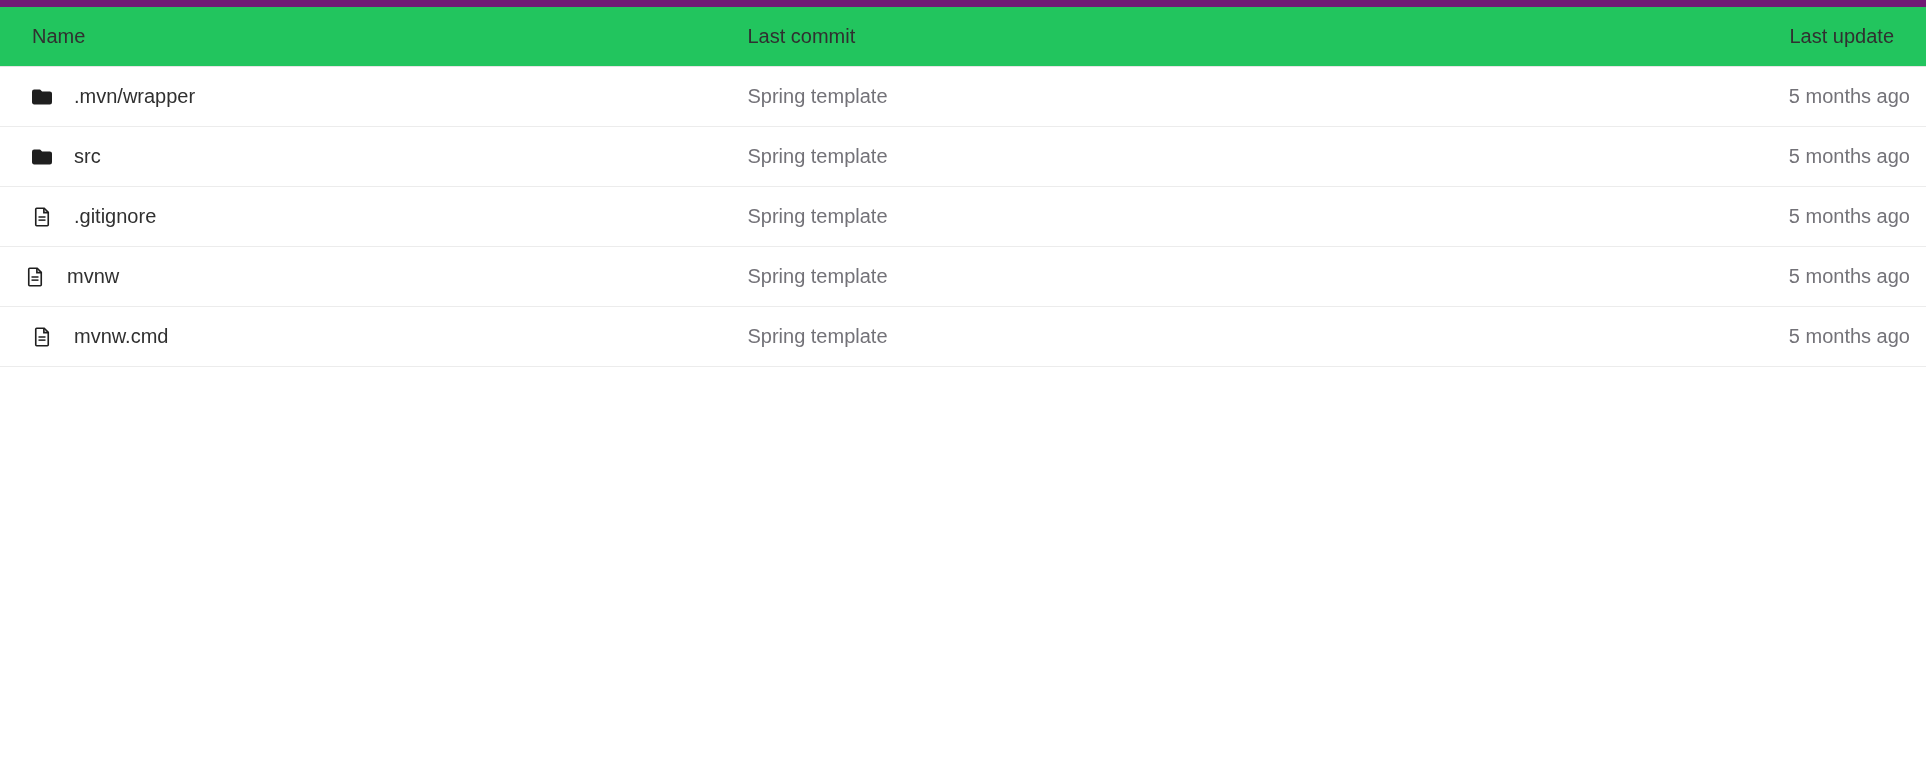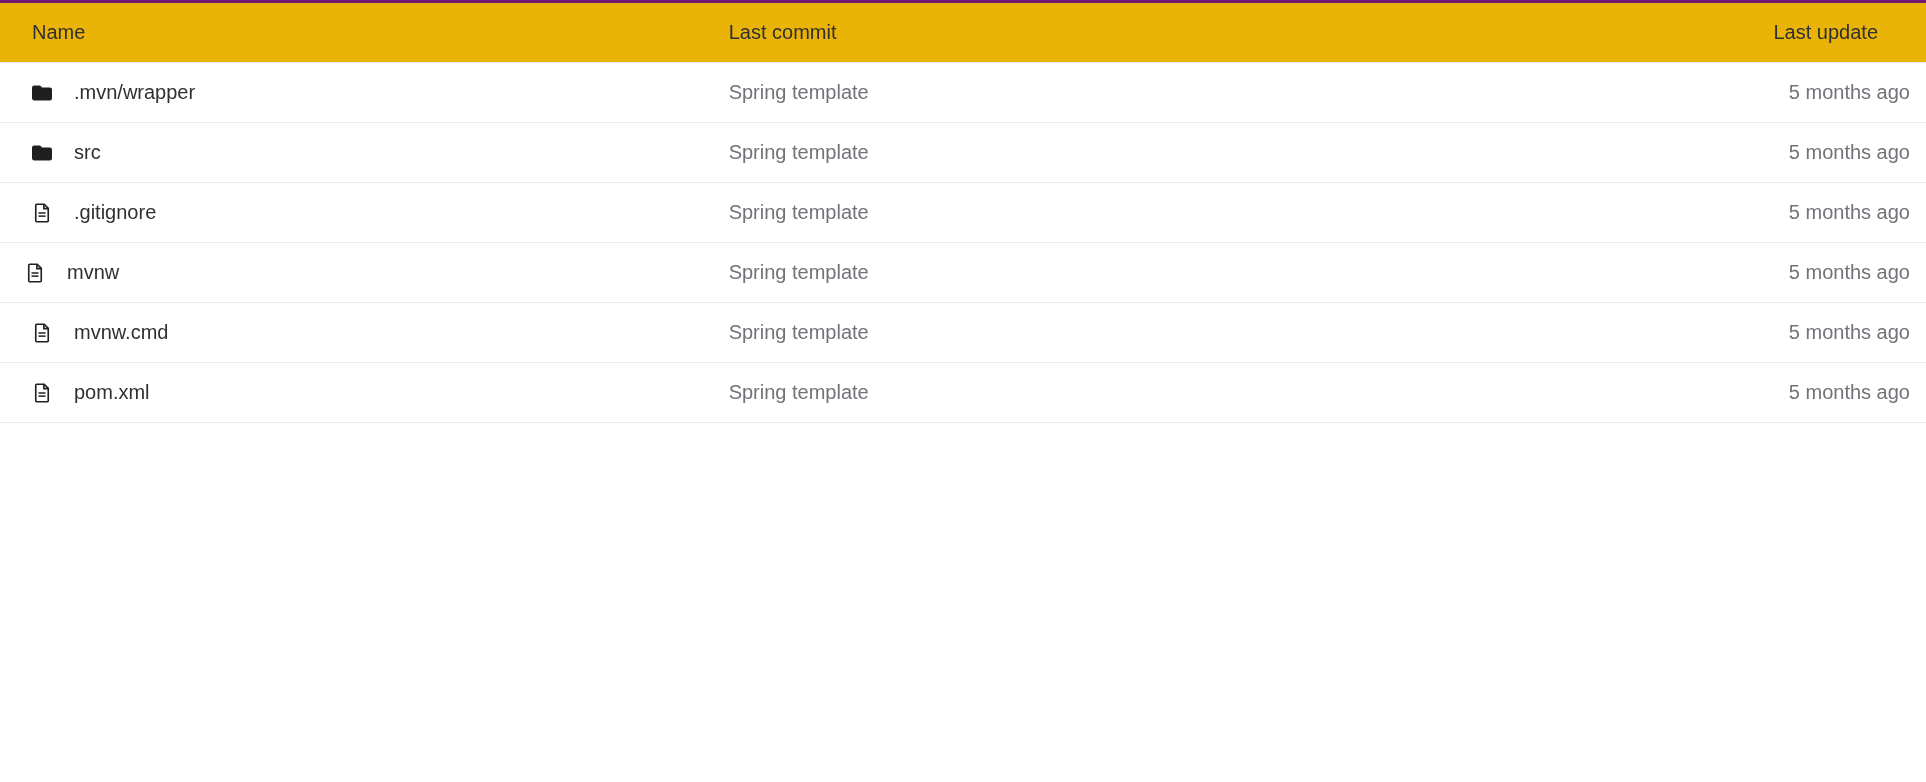--- a/index.html
+++ b/index.html
@@ -7,34 +7,34 @@
     font-family: -apple-system, BlinkMacSystemFont, "Segoe UI", Helvetica, Arial, sans-serif;
     background: #ffffff;
     color: #303030;
     font-size: 20px;
   }
   .file-table {
     width: 100%;
     border-collapse: collapse;
   }
   .file-table thead tr {
-    background: #eab308;
-    border-top: 3px solid #701a75;
+    background: #22c55e;
+    border-top: 7px solid #701a75;
     border-bottom: 1px solid #e5e5e5;
   }
   .file-table th {
     text-align: left;
     font-weight: 400;
     color: #303030;
     padding: 18px 16px 18px 32px;
     font-size: 20px;
   }
   .file-table th:last-child {
     text-align: right;
-    padding-right: 48px;
+    padding-right: 32px;
   }
   .file-table tbody tr {
     border-bottom: 1px solid #ececec;
   }
   .file-table td {
     padding: 18px 16px 18px 32px;
     vertical-align: middle;
   }
   .file-table td:last-child {
     text-align: right;
@@ -159,31 +159,14 @@
   <line x1="5.2" y1="8" x2="10.8" y2="8" stroke="#1f1f1f" stroke-width="1.2"></line>
   <line x1="5.2" y1="10.5" x2="10.8" y2="10.5" stroke="#1f1f1f" stroke-width="1.2"></line>
 </svg>
             </span>
             <a href="#">mvnw.cmd</a>
           </div>
         </td>
         <td class="commit-cell"><a href="#">Spring template</a></td>
         <td class="update-cell"><span>5 months ago</span></td>
       </tr>
-      <tr>
-        <td style="position: relative;">
-          <div class="name-cell">
-            <span class="icon">
-              <svg style="display: block;" viewBox="0 0 16 16" width="20" height="20">
-  <path fill="none" stroke="#1f1f1f" stroke-width="1.3" d="M3 1.75C3 1.336 3.336 1 3.75 1h6l3.25 3.25V14.25c0 .414-.336.75-.75.75h-8.5A.75.75 0 0 1 3 14.25V1.75z"></path>
-  <path fill="none" stroke="#1f1f1f" stroke-width="1.3" d="M9.5 1v3.5H13"></path>
-  <line x1="5.2" y1="8" x2="10.8" y2="8" stroke="#1f1f1f" stroke-width="1.2"></line>
-  <line x1="5.2" y1="10.5" x2="10.8" y2="10.5" stroke="#1f1f1f" stroke-width="1.2"></line>
-</svg>
-            </span>
-            <a href="#">pom.xml</a>
-          </div>
-        </td>
-        <td class="commit-cell"><a href="#">Spring template</a></td>
-        <td class="update-cell"><span>5 months ago</span></td>
-      </tr>
     </tbody>
 </table>
 
 </body></html>

